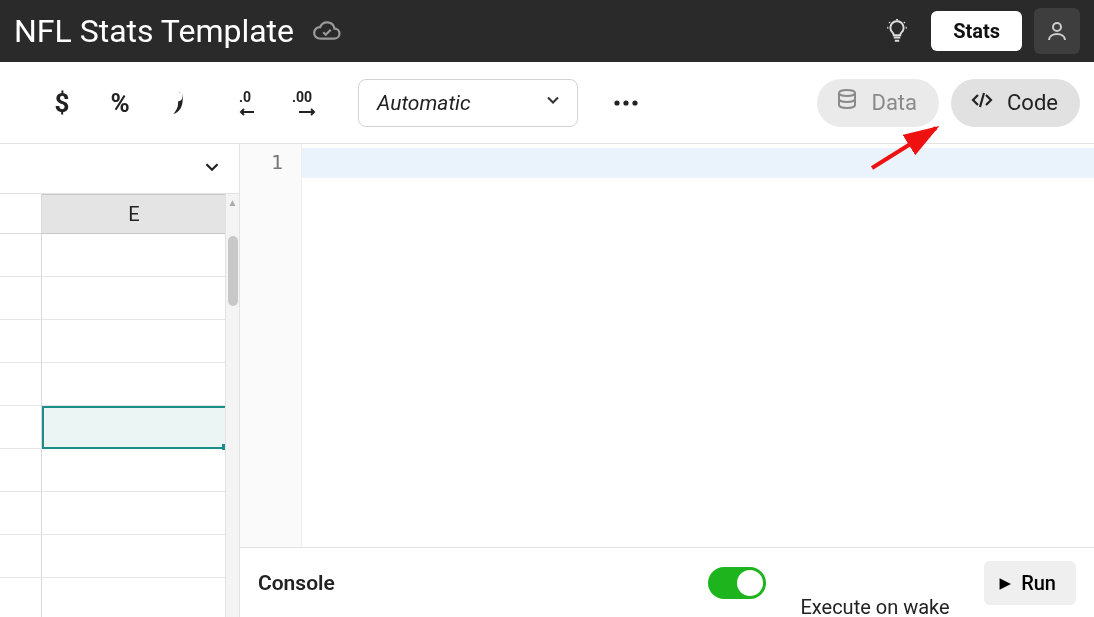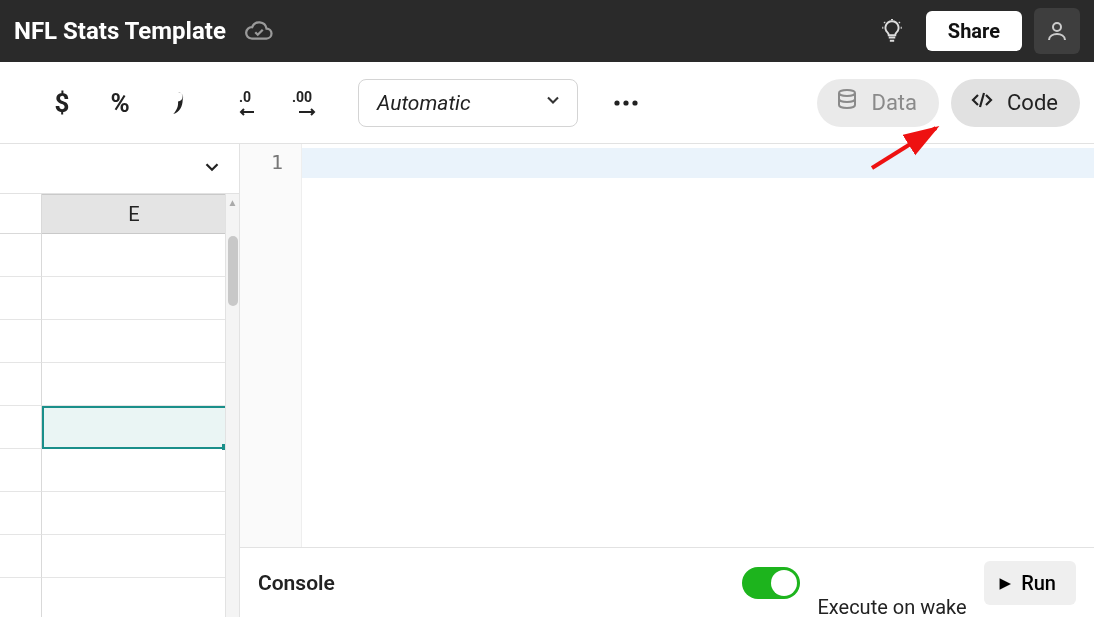--- a/index.html
+++ b/index.html
@@ -14,22 +14,22 @@
   
   .header {
     height: 62px;
     background: #2a2a2a;
     display: flex;
     align-items: center;
     padding: 0 14px 0 14px;
     color: #fff;
   }
   .header-title {
-    font-size: 24px;
-    font-weight: 700;
+    font-size: 32px;
+    font-weight: 400;
     margin-right: 18px;
   }
   .cloud-icon {
     color: #9a9a9a;
     display: flex;
     align-items: center;
   }
   .header-spacer { flex: 1; }
   .bulb-button {
     width: 40px; height: 40px;
@@ -240,21 +240,21 @@
     background:#eaf3fb;
     z-index:0;
   }
   .gutter, .code-text { position:relative; z-index:1; }
   .code-text { flex:1; }
   .console-bar {
     height:70px;
     border-top:1px solid #e2e2e2;
     display:flex; align-items:center;
     padding: 0 18px;
-    gap: 17px;
+    gap: 34px;
   }
   .console-label {
     font-size:21px;
     font-weight:600;
     color:#222;
   }
   .console-spacer { flex:1; }
   .toggle {
     width:58px; height:32px;
     background:#1db41d;
@@ -304,21 +304,21 @@
     </svg>
   </div>
   <div class="header-spacer"></div>
   <div class="bulb-button">
     <svg width="26" height="26" viewBox="0 0 24 24" fill="none" stroke="currentColor" stroke-width="1.8">
       <path d="M9 18h6M10 21h4"></path>
       <path d="M12 3a6 6 0 0 0-4 10.5c.7.7 1 1.5 1 2.5h6c0-1 .3-1.8 1-2.5A6 6 0 0 0 12 3z"></path>
       <path d="M12 1v1M4 9H3M21 9h-1M5.5 4.5l-.7-.7M19.2 3.8l-.7.7"></path>
     </svg>
   </div>
-  <div class="share-button">Share</div>
+  <div class="share-button">Stats</div>
   <div class="user-button">
     <svg width="24" height="24" viewBox="0 0 24 24" fill="none" stroke="currentColor" stroke-width="2">
       <circle cx="12" cy="8" r="4"></circle>
       <path d="M4 21c0-4 4-6 8-6s8 2 8 6"></path>
     </svg>
   </div>
 </div>
 
 <div class="toolbar">
   <div class="tb-icon">$</div>

